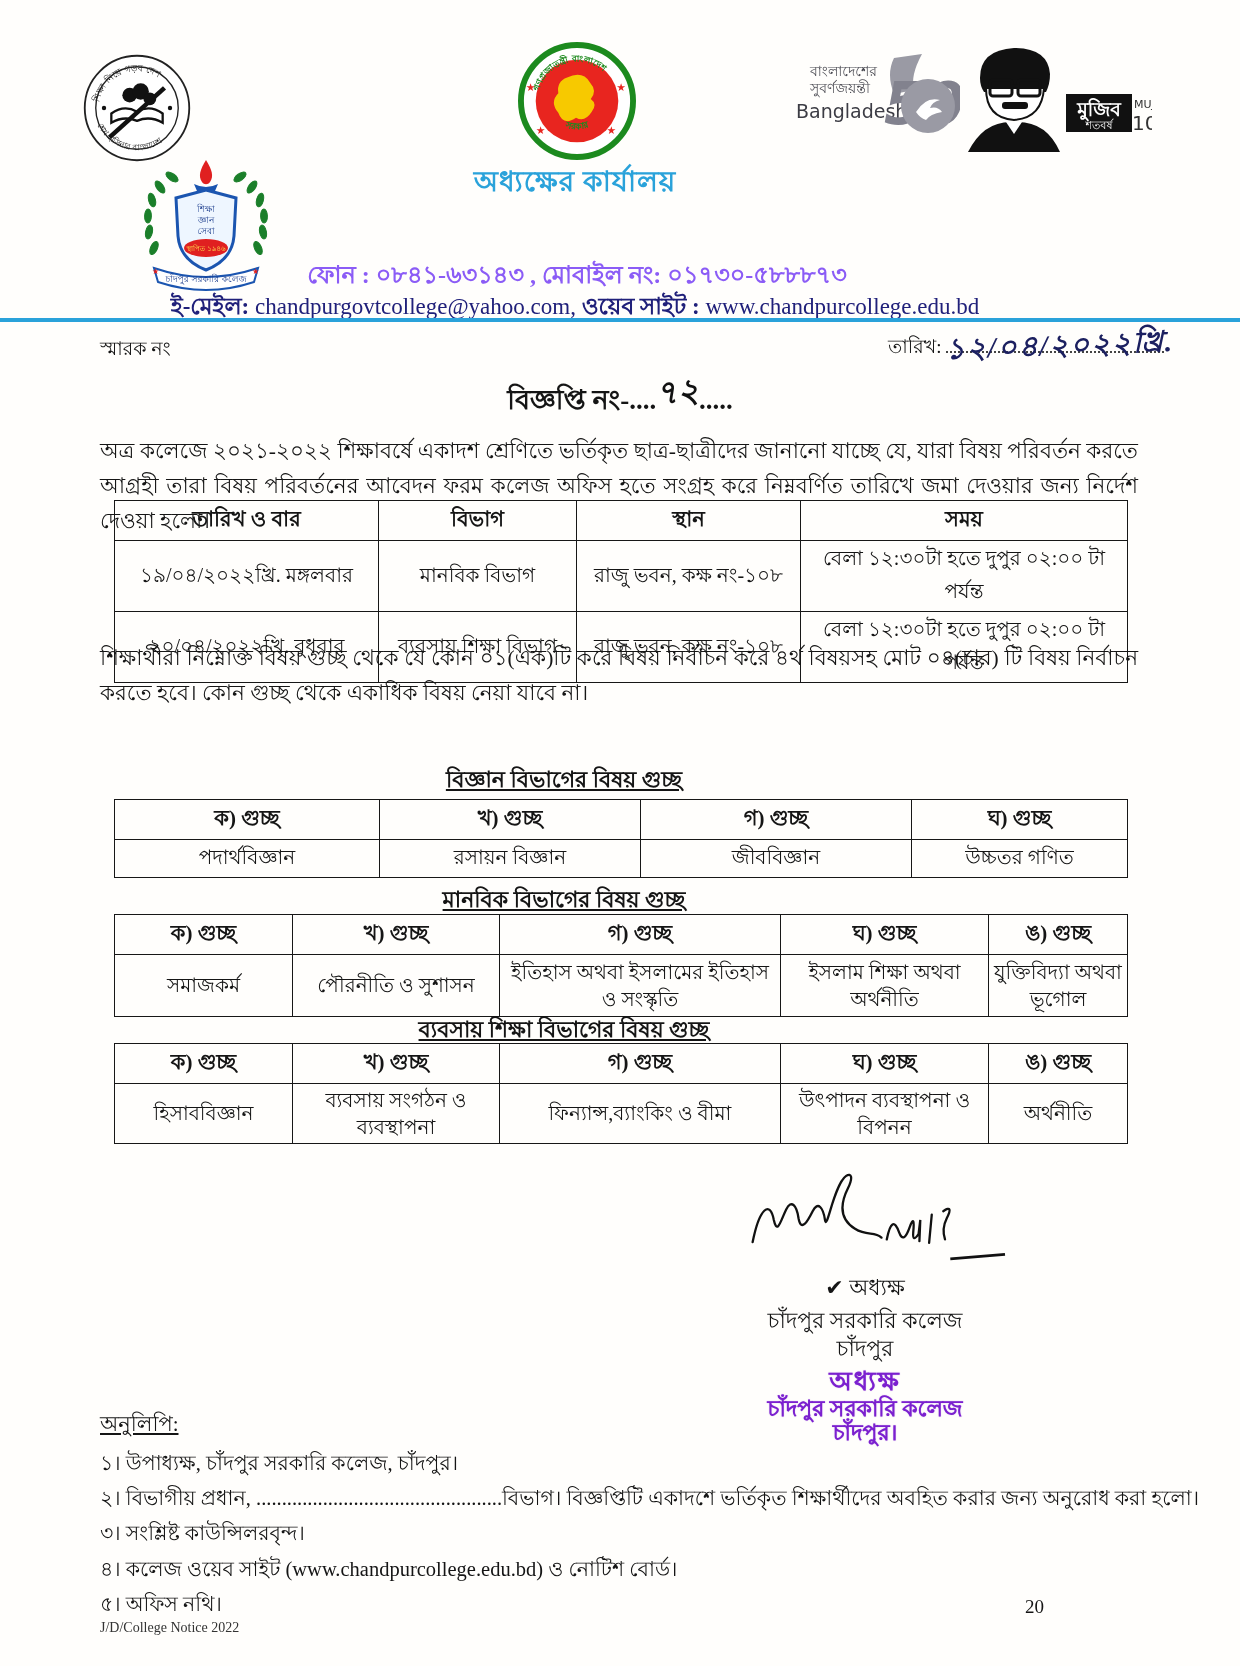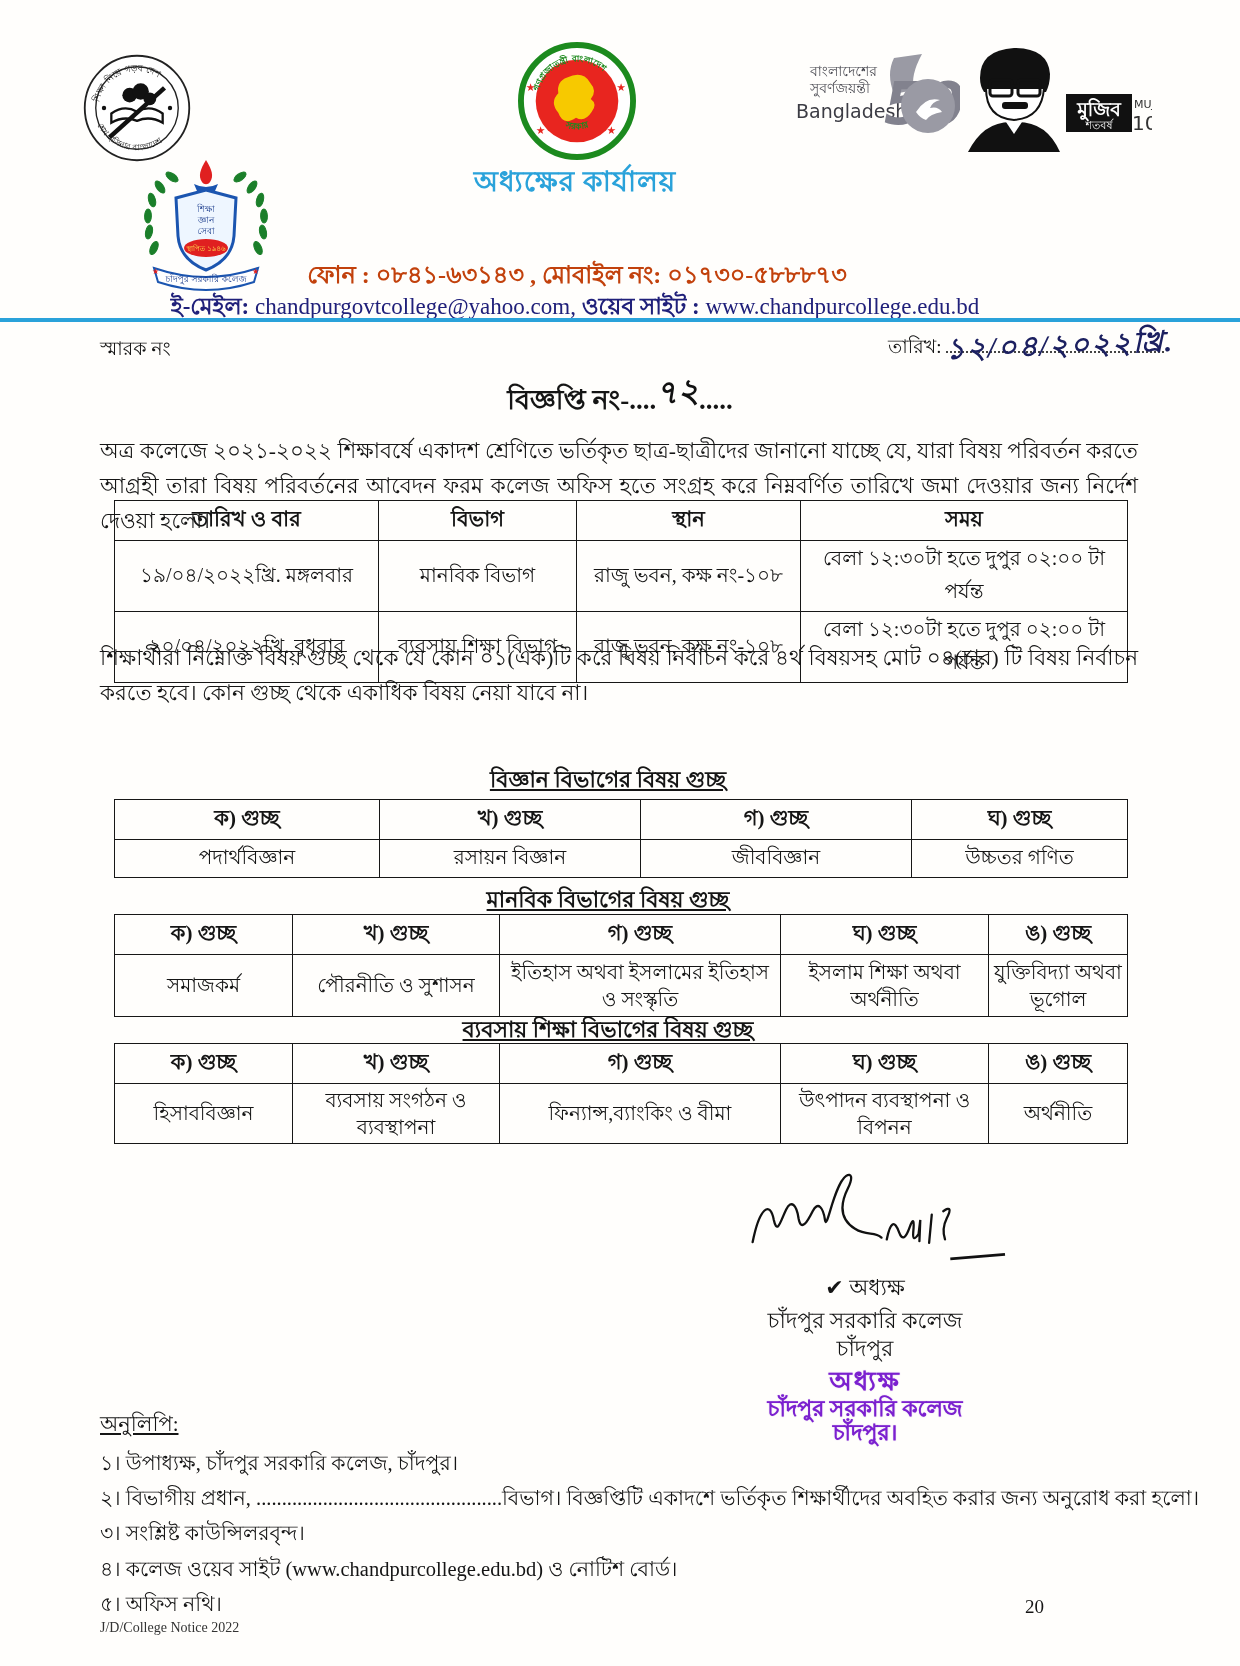--- a/index.html
+++ b/index.html
@@ -15,21 +15,21 @@
   .logo-edu{position:absolute; left:82px; top:48px; width:110px; height:120px;}
   .logo-seal{position:absolute; left:518px; top:40px; width:118px; height:122px;}
   .logo-b50{position:absolute; left:782px; top:50px; width:178px; height:98px;}
   .logo-mujib{position:absolute; left:962px; top:40px; width:190px; height:112px;}
   .logo-college{position:absolute; left:130px; top:156px; width:152px; height:142px;}
   .office-title{position:absolute; top:160px; left:0; width:1150px; text-align:center;
     font-size:28px; font-weight:bold; color:var(--blue); letter-spacing:1px;}
   .college-name{position:absolute; top:192px; left:150px; width:950px; text-align:center;
     font-size:47px; font-weight:bold; color:var(--green);}
   .phone-line{position:absolute; top:256px; left:0; width:1154px; text-align:center;
-    font-size:24px; font-weight:bold; color:#c2410c;}
+    font-size:24px; font-weight:bold; color:#8b5cf6;}
   .email-line{position:absolute; top:288px; left:0; width:1150px; text-align:center;
     font-size:23px; color:var(--navy);}
   .email-line .lbl{font-weight:bold;}
   .rule-blue{position:absolute; top:318px; left:0; width:1240px; height:4px; background:var(--blue);}
   
   .memo-label{position:absolute; left:100px; top:334px; font-size:19px;}
   .date-wrap{position:absolute; left:888px; top:332px; width:280px; font-size:19px; white-space:nowrap;}
   .date-dots{display:inline-block; width:218px; border-bottom:2px dotted #444; height:14px; vertical-align:baseline;}
   .hand{font-size:29px; color:#1c2060; display:inline-block; transform:rotate(-2deg);
         letter-spacing:2px; font-weight:bold; font-style:italic;}
@@ -44,21 +44,21 @@
   .para1{top:434px;}
   .para2{top:641px;}
   
   table{border-collapse:collapse; table-layout:fixed;}
   th,td{border:1.7px solid #171717; text-align:center; vertical-align:middle; padding:2px 4px;}
   th{font-size:21px; font-weight:bold;}
   td{font-size:20px;}
   .tbl-sched{position:absolute; left:114px; top:500px; width:1013px;}
   .tbl-sched th{height:38px;} .tbl-sched td{height:34px;}
   .grp-title{position:absolute; left:0; width:1128px; text-align:center; font-size:22px;
-    font-weight:bold; text-decoration:underline;margin-left:44px;}
+    font-weight:bold; text-decoration:underline;}
   .t-sci{top:762px;} .tbl-sci{position:absolute; left:114px; top:799px; width:1013px;}
   .tbl-sci th{height:38px;} .tbl-sci td{height:38px;}
   .t-hum{top:882px;} .tbl-hum{position:absolute; left:114px; top:914px; width:1013px;}
   .tbl-hum th{height:36px;} .tbl-hum td{height:62px; line-height:1.35;}
   .t-biz{top:1012px;} .tbl-biz{position:absolute; left:114px; top:1043px; width:1013px;}
   .tbl-biz th{height:36px;} .tbl-biz td{height:60px; line-height:1.35;}
   
   .sig-block{position:absolute; left:690px; top:1160px; width:350px; text-align:center;}
   .sig-scribble{margin-left:40px;}
   .sig-role{font-size:22px; margin-top:-14px; text-align:center;font-family:Liberation Serif, serif;}

